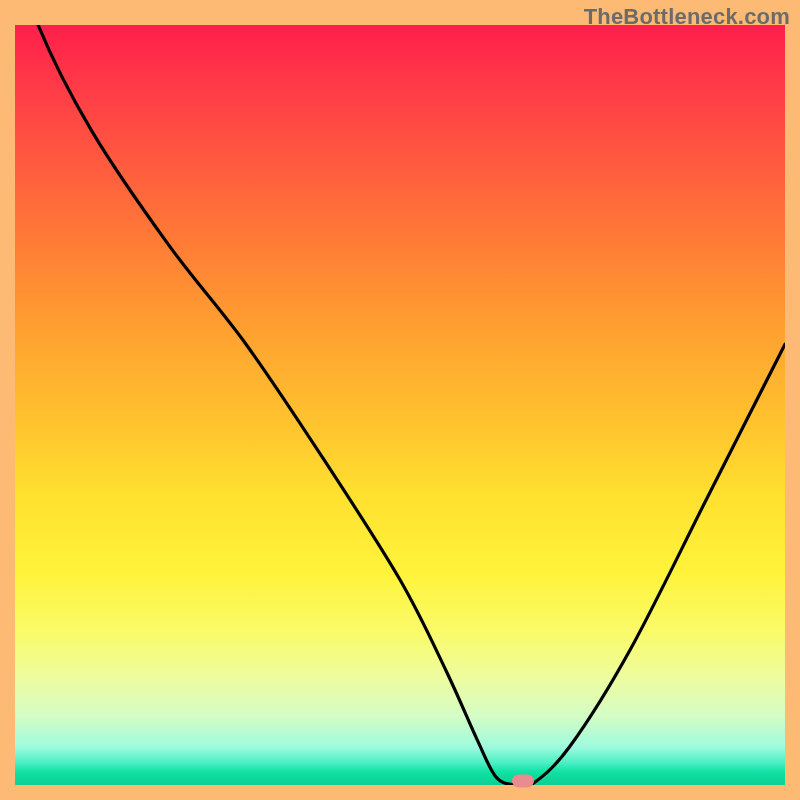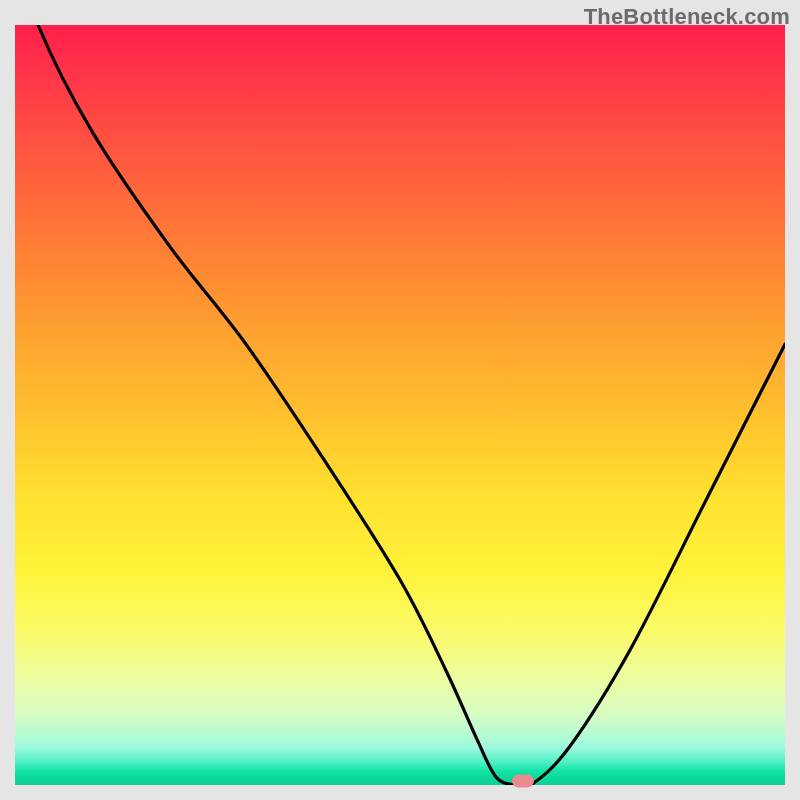--- a/index.html
+++ b/index.html
@@ -8,21 +8,21 @@
     width: 800px;
     height: 800px;
     background: #000;
     font-family: Arial, Helvetica, sans-serif;
     overflow: hidden;
   }
   .frame {
     position: relative;
     width: 800px;
     height: 800px;
-    background: #e5e5e5;
+    background: #fdba74;
   }
   .watermark {
     position: absolute;
     top: 4px;
     right: 10px;
     color: #6b6b6b;
     font-size: 22px;
     font-weight: 600;
     letter-spacing: 0.2px;
     z-index: 20;

